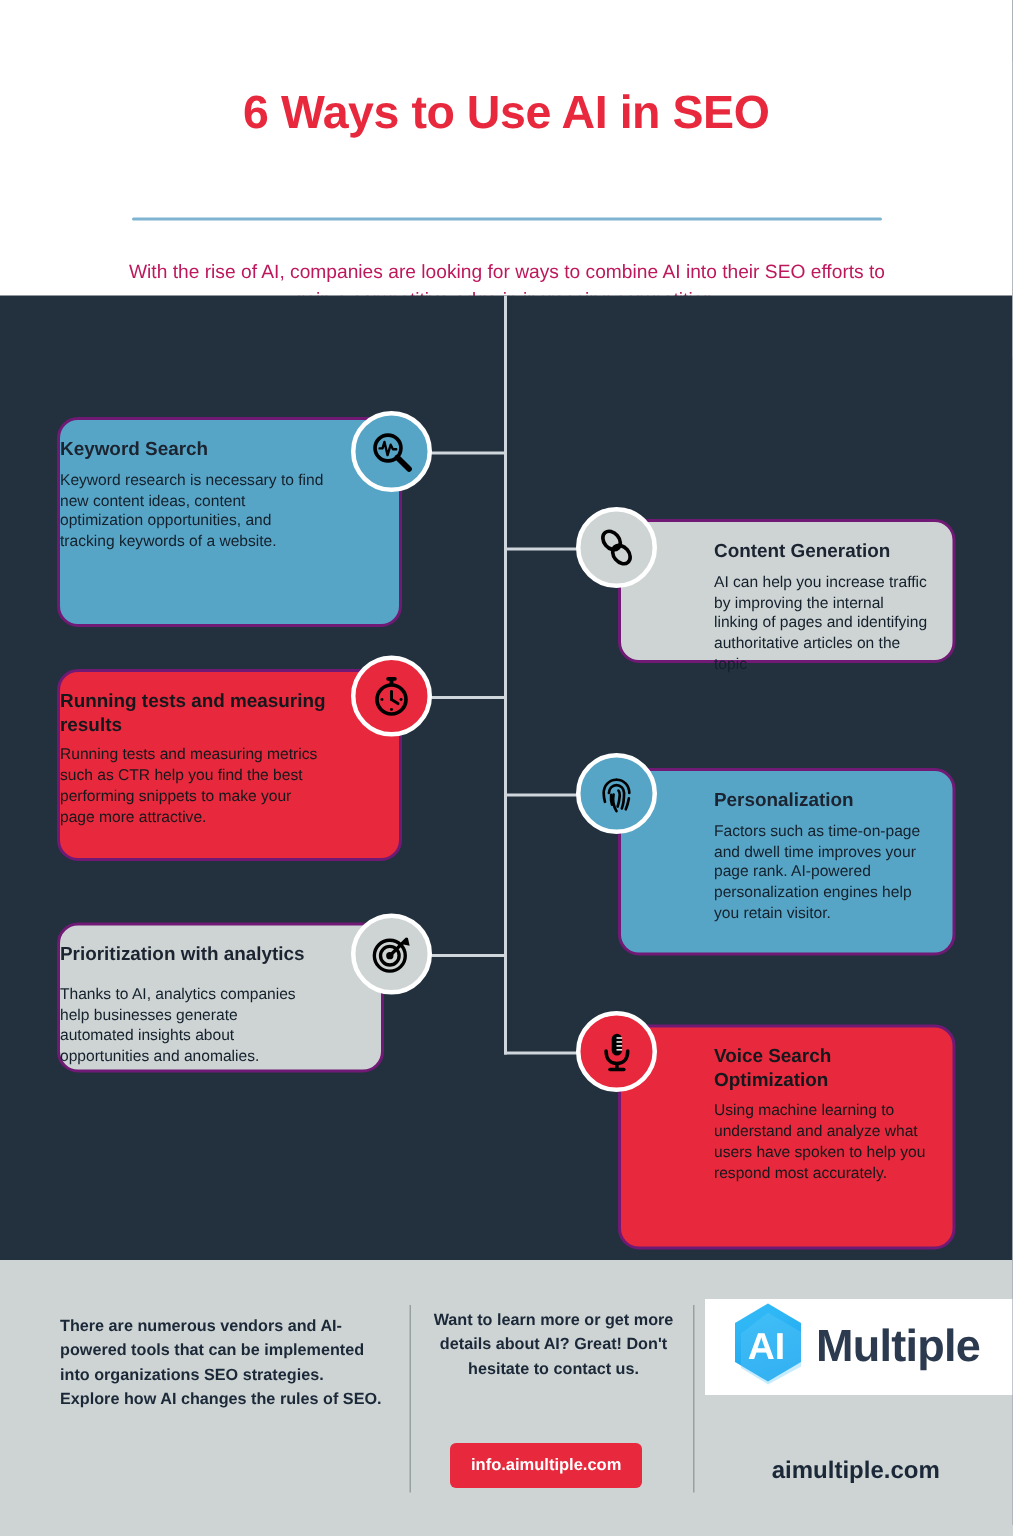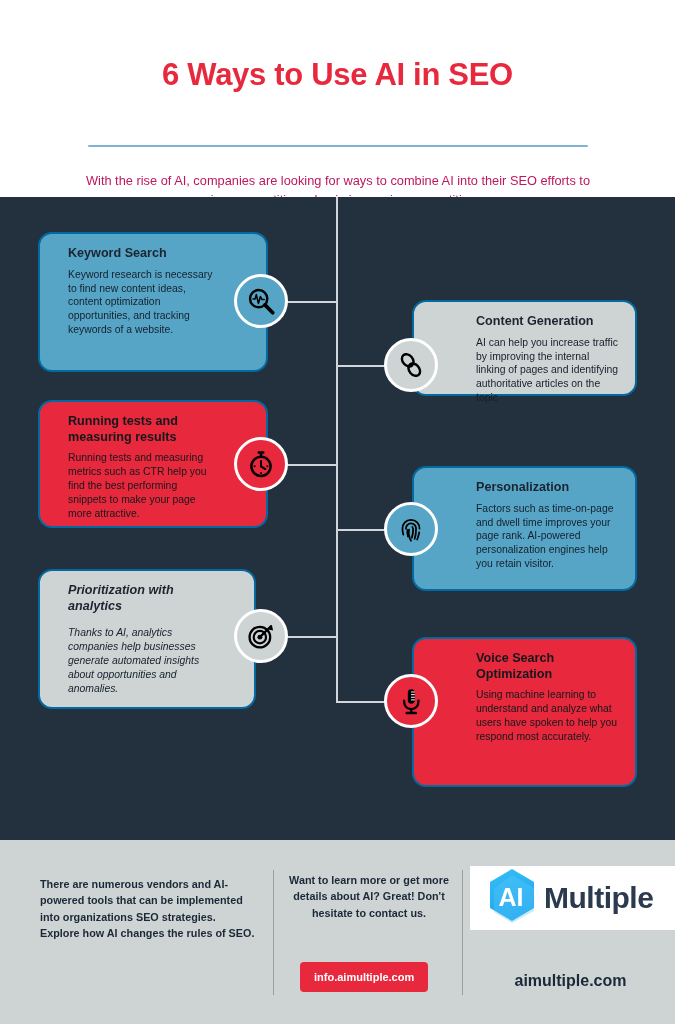--- a/index.html
+++ b/index.html
@@ -35,23 +35,24 @@
   }
 
   
   .spine{position:absolute;background:#cfd6dc;}
   .v-spine{left:336px;top:197px;width:2px;height:506px;}
   .h-line{height:2px;background:#cfd6dc;position:absolute;}
 
   
   .card{
     position:absolute;border-radius:14px;
-    border:2px solid #0369a1;
+    border:2px solid #701a75;
     box-sizing:border-box;
-    padding:12px 14px 12px 28px;
+    padding:12px 14px 12px 0;
+    margin-top:46px;
   }
   .card.blue{background:#57a5c6;}
   .card.red{background:#e8283c;}
   .card.grey{background:#ced4d4;}
 
   .card.left{padding-right:48px;}
   .card.right{padding-left:62px;padding-right:16px;}
 
   .card h3{
     margin:0 0 6px 0;
@@ -195,21 +196,21 @@
           <path d="M25.1 15.6 C25.1 10.4 21.4 6.2 16 6.2"></path>
           <path d="M10.6 15.6 C10.6 12.5 13 10 16 10 C19 10 21.4 12.5 21.4 15.6 C21.4 19.6 21 23.2 19.8 26.6"></path>
           <path d="M24.8 19.5 C24.3 22.2 23.6 24.8 22.6 27.2"></path>
           <path d="M17.4 13.9 C18.2 14.8 18.4 16 18.3 17.4 C18.1 20.4 17.6 23 16.8 25.3"></path>
           <path d="M12.8 24 C12.2 21.7 11.9 19.3 12.2 17"></path>
         </g>
       </svg>
     </span>
   </div>
 
-  <div class="card left grey" style="left:38px;top:569px;width:218px;height:140px;font-style:italic;">
+  <div class="card left grey" style="left:38px;top:569px;width:218px;height:100px;">
     <h3 style="margin-bottom:12px;">Prioritization with analytics</h3>
     <p>Thanks to AI, analytics companies help businesses generate automated insights about opportunities and anomalies.</p>
   </div>
   <div class="bubble grey" style="left:234px;top:609px;">
     <span>
       <svg width="30" height="30" viewBox="0 0 32 32">
         <circle cx="14.8" cy="17.2" r="11" fill="none" stroke="#000" stroke-width="2.4"></circle>
         <circle cx="14.8" cy="17.2" r="6.6" fill="none" stroke="#000" stroke-width="2.4"></circle>
         <circle cx="14.8" cy="17.2" r="2.6" fill="#000"></circle>
         <line x1="14.8" y1="17.2" x2="26.5" y2="5.6" stroke="#000" stroke-width="2.4" stroke-linecap="round"></line>

